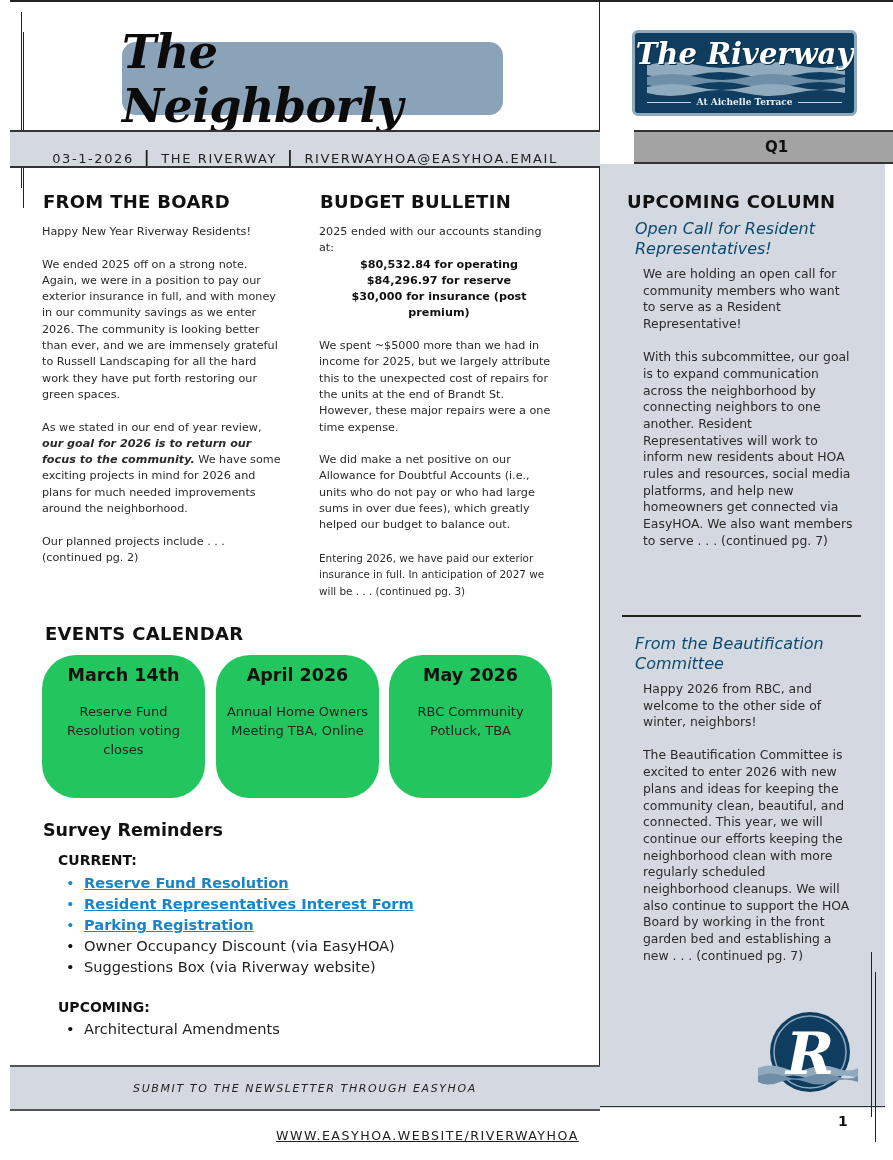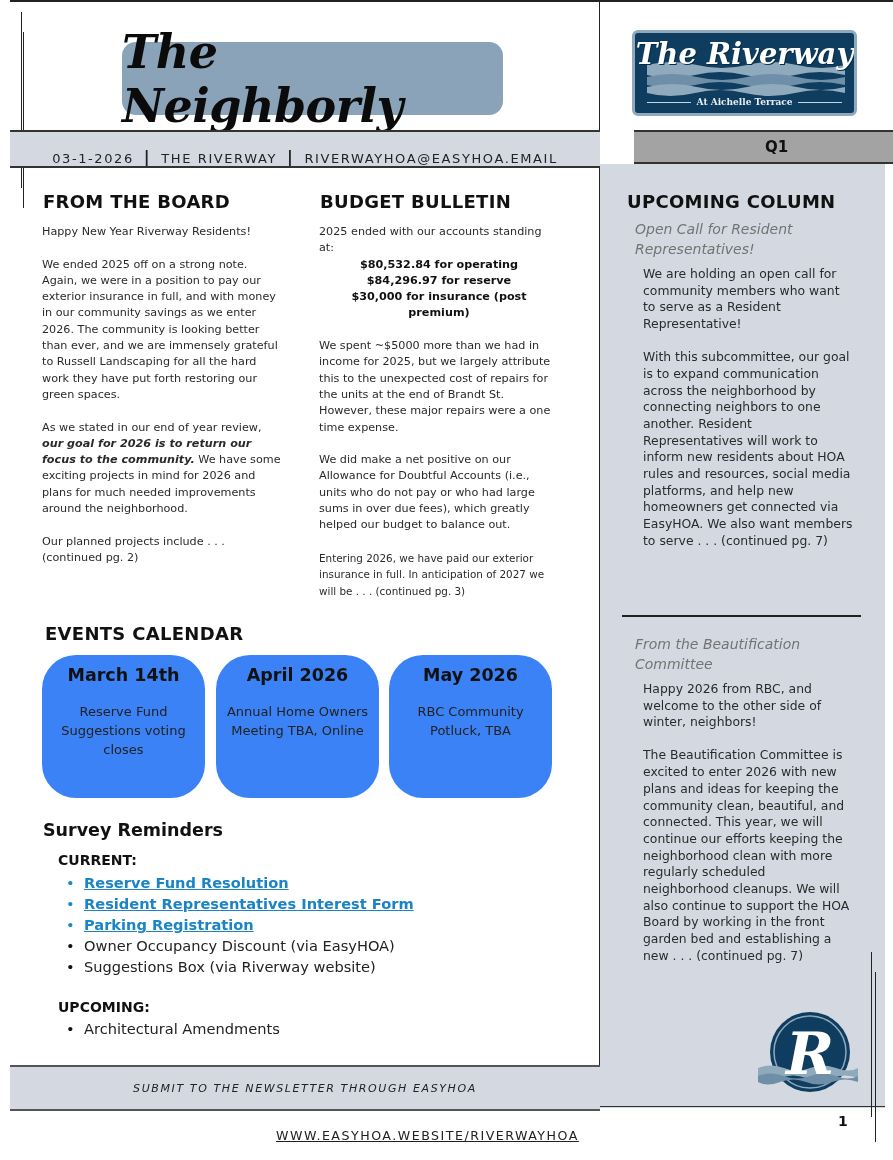--- a/index.html
+++ b/index.html
@@ -77,32 +77,32 @@
 
   #board-title { left: 43px; top: 191px; }
   #board-text { left: 42px; top: 224px; width: 240px; }
 
   #budget-title { left: 320px; top: 191px; }
   #budget-text { left: 319px; top: 224px; width: 240px; }
   #budget-last { font-size: 10.4px; }
 
   #community-title { left: 627px; top: 191px; }
   .comm-sub {
-    position: absolute; font-style: italic; font-size: 14px; line-height: 20px; color: #737373;
+    position: absolute; font-style: italic; font-size: 16px; line-height: 20px; color: #0c4a6e;
   }
   #comm-sub-1 { left: 635px; top: 219px; width: 240px; }
   #comm-text-1 { left: 643px; top: 266px; width: 210px; font-size: 12.4px; line-height: 16.7px; }
   #comm-divider { left: 622px; top: 615px; width: 239px; height: 2px; }
   #comm-sub-2 { left: 635px; top: 634px; width: 240px; }
   #comm-text-2 { left: 643px; top: 681px; width: 210px; font-size: 12.4px; line-height: 16.7px; }
 
   #events-title { left: 45px; top: 623px; }
   .event-card {
     position: absolute; top: 655px; width: 163px; height: 143px;
-    background: #3b82f6; border-radius: 34px; text-align: center;
+    background: #22c55e; border-radius: 34px; text-align: center;
   }
   .event-card .event-date { font-weight: bold; font-size: 17.5px; color: #111; margin-top: 10px; }
   .event-card .event-desc { font-size: 13px; line-height: 19px; color: #222; margin-top: 17px; padding: 0 6px; }
   #event-1 { left: 42px; }
   #event-2 { left: 216px; }
   #event-3 { left: 389px; }
 
   #survey-title { left: 43px; top: 820px; font-size: 17.5px; letter-spacing: 0; }
   .survey-label { position: absolute; font-weight: bold; font-size: 14px; color: #111; }
   #current-label { left: 58px; top: 852px; }
@@ -205,21 +205,21 @@
 <div class="line" id="comm-divider"></div>
 <div class="comm-sub" id="comm-sub-2">From the Beautification Committee</div>
 <div class="body-text" id="comm-text-2">
   <p>Happy 2026 from RBC, and welcome to the other side of winter, neighbors!</p>
   <p>The Beautification Committee is excited to enter 2026 with new plans and ideas for keeping the community clean, beautiful, and connected. This year, we will continue our efforts keeping the neighborhood clean with more regularly scheduled neighborhood cleanups. We will also continue to support the HOA Board by working in the front garden bed and establishing a new . . . (continued pg. 7)</p>
 </div>
 
 <h2 class="section" id="events-title">EVENTS CALENDAR</h2>
 <div class="event-card" id="event-1">
   <div class="event-date">March 14th</div>
-  <div class="event-desc">Reserve Fund Suggestions voting closes</div>
+  <div class="event-desc">Reserve Fund Resolution voting closes</div>
 </div>
 <div class="event-card" id="event-2">
   <div class="event-date">April 2026</div>
   <div class="event-desc">Annual Home Owners Meeting TBA, Online</div>
 </div>
 <div class="event-card" id="event-3">
   <div class="event-date">May 2026</div>
   <div class="event-desc">RBC Community Potluck, TBA</div>
 </div>
 

